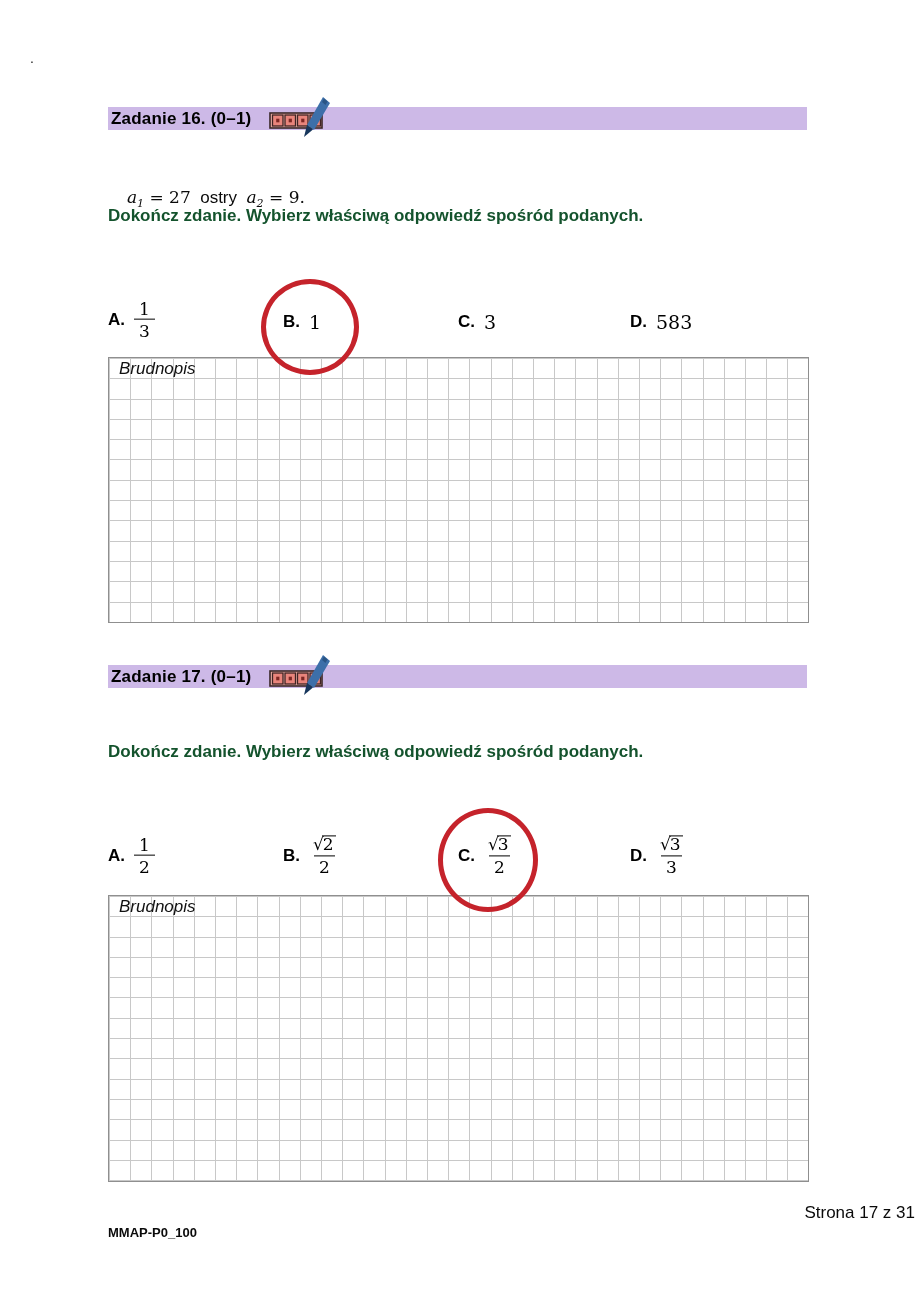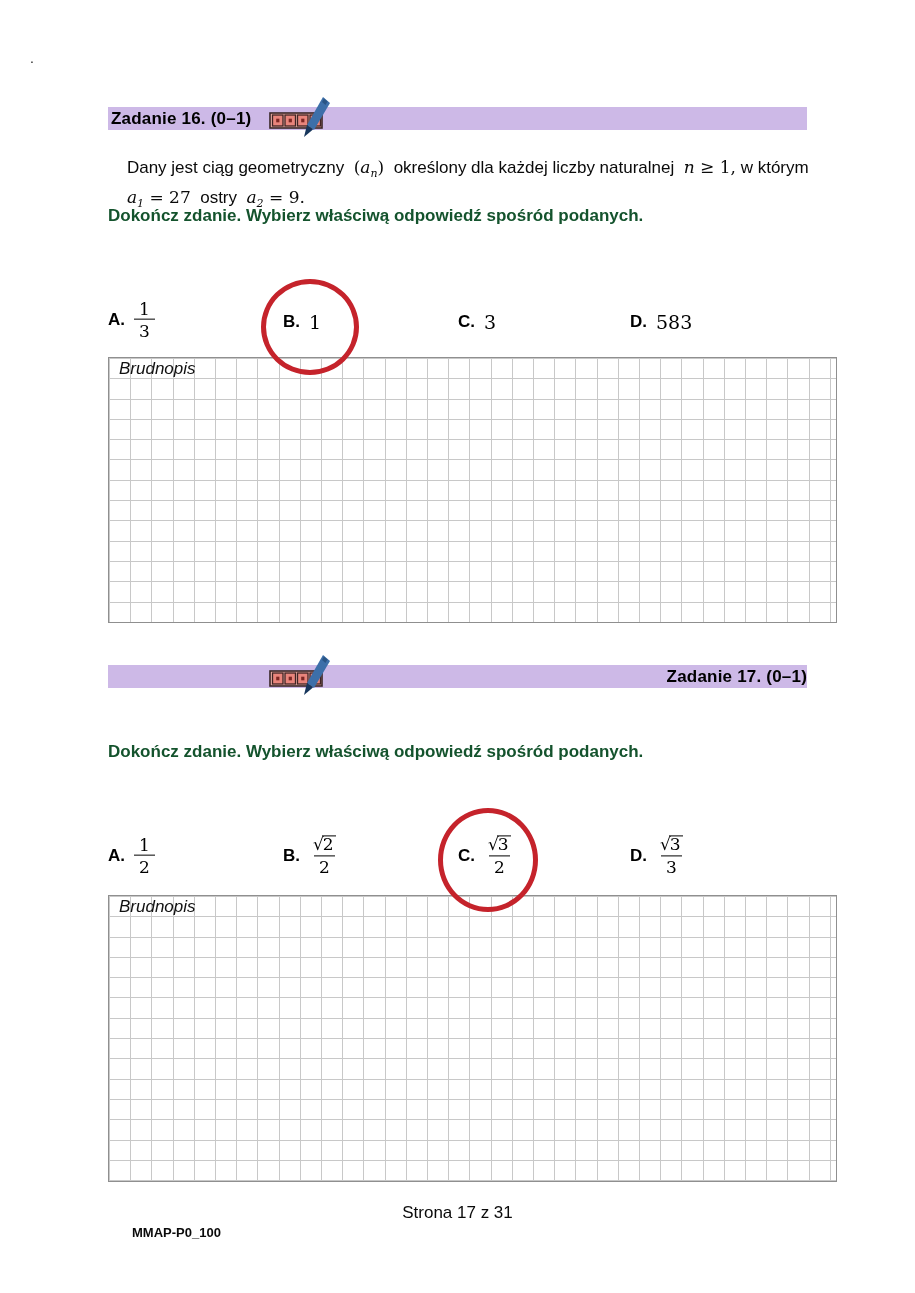--- a/index.html
+++ b/index.html
@@ -40,25 +40,24 @@
   .answer-circle {
     position:absolute; border:5px solid #c5232b; border-radius:50%; z-index:5;
     background:transparent;
   }
   .grid {
     left:108px; width:699px; background:#fff;
     border:1px solid #8f8f8f;
     background-image:
       repeating-linear-gradient(to right,  #c8c8c8 0 1px, transparent 1px 21.2px),
       repeating-linear-gradient(to bottom, #c8c8c8 0 1px, transparent 1px 20.3px);
-    padding-left: 28px;
   }
   .brudnopis { position:absolute; left:10px; top:1px; font-style:italic; font-size:17px; color:#111; }
-  .footer-page { left:0; width:915px; text-align:center; font-size:17px; color:#0a0a0a; }
-  .footer-code { left:108px; font-size:13px; font-weight:700; color:#0a0a0a;margin-left:24px; }
+  .footer-page { left:0; width:915px; text-align:right; font-size:17px; color:#0a0a0a; }
+  .footer-code { left:108px; font-size:13px; font-weight:700; color:#0a0a0a; }
 </style>
 </head>
 <body>
 
 <div class="page">
 
   <span class="abs stray-dot">.</span>
 
   <div class="abs task-bar" style="top:107px;">
     <span class="task-title">Zadanie 16. (0–1)</span>
@@ -75,23 +74,20 @@
       <rect x="10.2" y="22.7" width="3.2" height="3.6"></rect>
       <rect x="22.7" y="22.7" width="3.2" height="3.6"></rect>
       <rect x="35.2" y="22.7" width="3.2" height="3.6"></rect>
       <rect x="47.7" y="22.7" width="3.2" height="3.6"></rect>
     </g>
     <polygon points="57,1 64,7 48,34 41,29" fill="#3d6fa9"></polygon>
     <polygon points="41,29 47,33.5 38,41" fill="#17365c"></polygon>
     <polygon points="58,2.5 61.5,5.5 59.5,9 56,6" fill="#2a5585"></polygon>
   </svg>
 
-  <div class="abs body-line" style="left:108px; top:137px;">
-    <span>Dany jest ciąg geometryczny  </span><span class="mserif">(</span><span class="mit">a</span><sub class="msub">n</sub><span class="mserif">)</span><span>  określony dla każdej liczby naturalnej  </span><span class="mit">n</span><span class="mserif"> ≥ 1,</span><span> w którym</span>
-  </div>
   <div class="abs body-line" style="left:108px; top:167px;">
     <span class="mit">a</span><sub class="msub">1</sub><span class="mserif"> = 27</span><span>  ostry  </span><span class="mit">a</span><sub class="msub">2</sub><span class="mserif"> = 9.</span>
   </div>
 
   <div class="abs bold-line" style="left:108px; top:206px;">Dokończ zdanie. Wybierz właściwą odpowiedź spośród podanych.</div>
 
 
   <div class="opt" style="left:108px; top:320px;">
     <span class="opt-letter">A.</span>
     <span class="frac">
@@ -111,21 +107,21 @@
     <span class="opt-letter">D.</span>
     <span class="opt-value">583</span>
   </div>
 
   <div class="answer-circle" style="left:261px; top:279px; width:88px; height:86px;"></div>
 
   <div class="abs grid" style="top:357px; height:264px;">
     <span class="brudnopis">Brudnopis</span>
   </div>
 
-  <div class="abs task-bar" style="top:665px;justify-content:flex-end;">
+  <div class="abs task-bar" style="top:665px;">
     <span class="task-title">Zadanie 17. (0–1)</span>
   </div>
   <svg class="abs task-icon" style="left:266px; top:654px;" width="72" height="44" viewBox="0 0 72 44">
     <rect x="4" y="17" width="52" height="15" fill="#f3b4ac" stroke="#3a2727" stroke-width="1.6"></rect>
     <g fill="#e9857c" stroke="#402424" stroke-width="1.3">
       <rect x="6.5" y="19" width="10.5" height="11"></rect>
       <rect x="19" y="19" width="10.5" height="11"></rect>
       <rect x="31.5" y="19" width="10.5" height="11"></rect>
       <rect x="44" y="19" width="10.5" height="11"></rect>
     </g>

